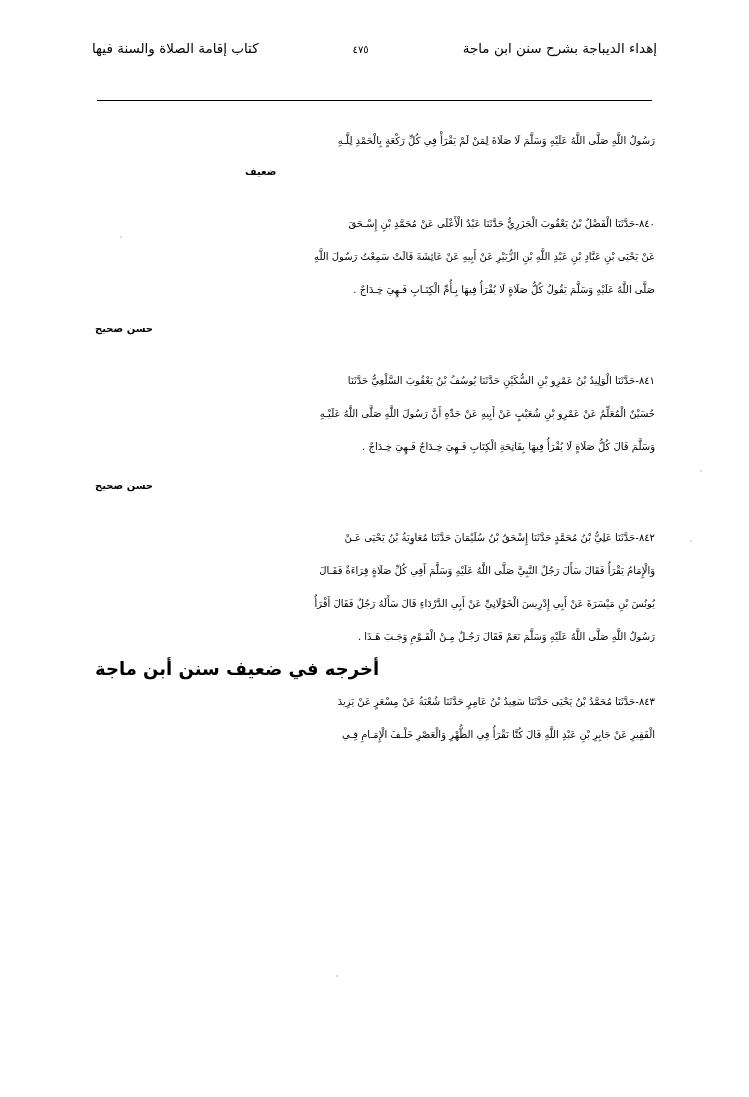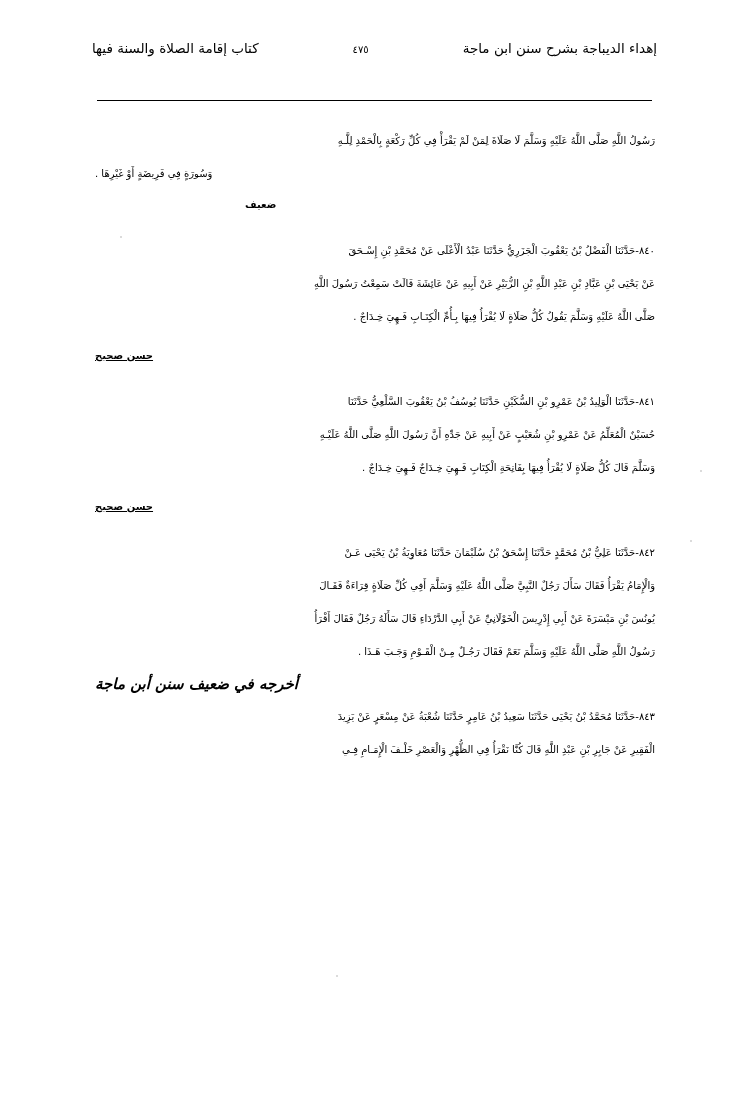--- a/index.html
+++ b/index.html
@@ -81,49 +81,47 @@
   }
   .stretch > span {
     white-space: nowrap;
   }
 
   .block {
     margin-bottom: 0;
   }
 
   .para {
-    margin-top: 14px;
+    margin-top: 20px;
   }
 
   .grade {
     font-size: 10px;
     font-weight: bold;
     line-height: 30px;
     direction: rtl;
   }
   .grade.right {
     text-align: right;
-    text-decoration: underline;
   }
   .grade.centerish {
     text-align: center;
     padding-left: 150px;
   }
   .grade-inline {
     font-weight: bold;
   }
 
   .takhrij {
-    font-size: 15px;
+    font-size: 18px;
     font-weight: bold;
     line-height: 32px;
     text-align: right;
     padding-right: 18px;
     direction: rtl;
-    font-style: italic;
   }
 
   .num {
     letter-spacing: 0.5px;
   }
 
   .spacer-sm { height: 8px; }
 
   
   .speck {
@@ -146,23 +144,20 @@
   </div>
 
   <div class="rule"></div>
 
   <div class="body">
 
     <div class="block">
       <div class="line stretch">
         <span>رَسُولُ اللَّهِ صَلَّى اللَّهُ عَلَيْهِ وَسَلَّمَ لَا صَلَاةَ لِمَنْ لَمْ يَقْرَأْ فِي كُلِّ رَكْعَةٍ بِالْحَمْدِ لِلَّـهِ</span>
       </div>
-      <div class="line">
-        <span>وَسُورَةٍ فِي فَرِيضَةٍ أَوْ غَيْرِهَا .</span>
-      </div>
       <div class="grade centerish">ضعيف</div>
     </div>
 
     <div class="block para">
       <div class="line stretch">
         <span>٨٤٠-حَدَّثَنَا الْفَضْلُ بْنُ يَعْقُوبَ الْجَزَرِيُّ حَدَّثَنَا عَبْدُ الْأَعْلَى عَنْ مُحَمَّدِ بْنِ إِسْـحَقَ</span>
       </div>
       <div class="line stretch">
         <span>عَنْ يَحْيَى بْنِ عَبَّادِ بْنِ عَبْدِ اللَّهِ بْنِ الزُّبَيْرِ عَنْ أَبِيهِ عَنْ عَائِشَةَ قَالَتْ سَمِعْتُ رَسُولَ اللَّهِ</span>
       </div>

